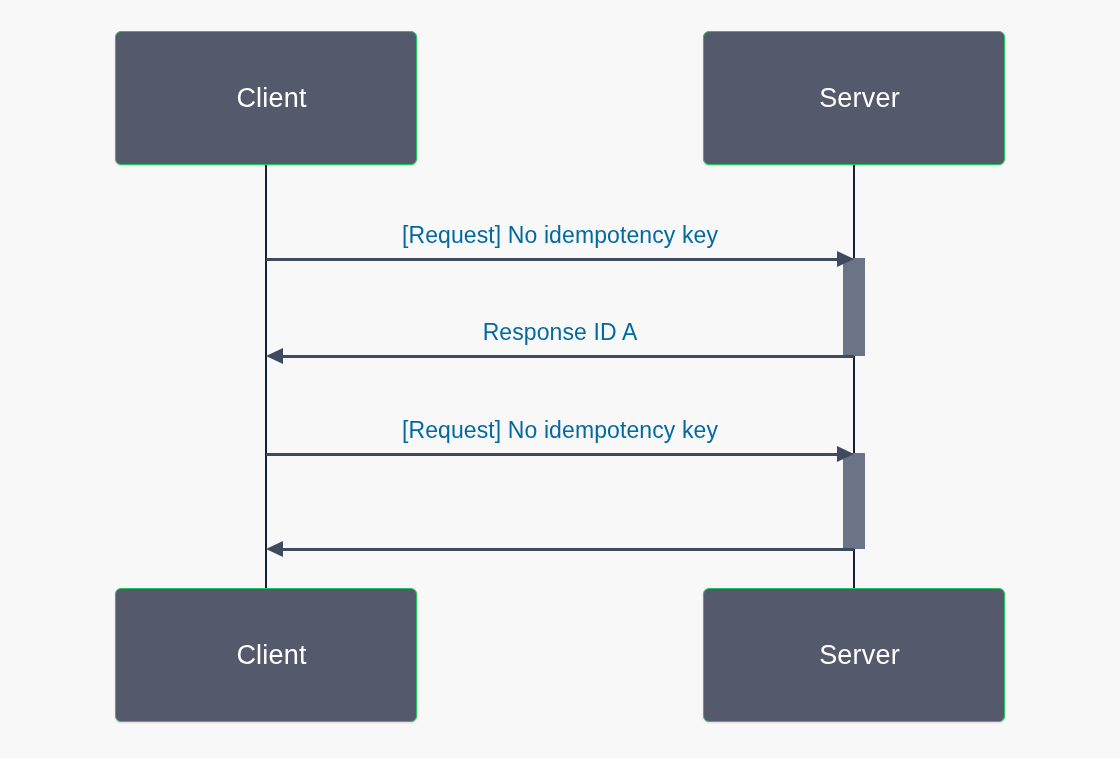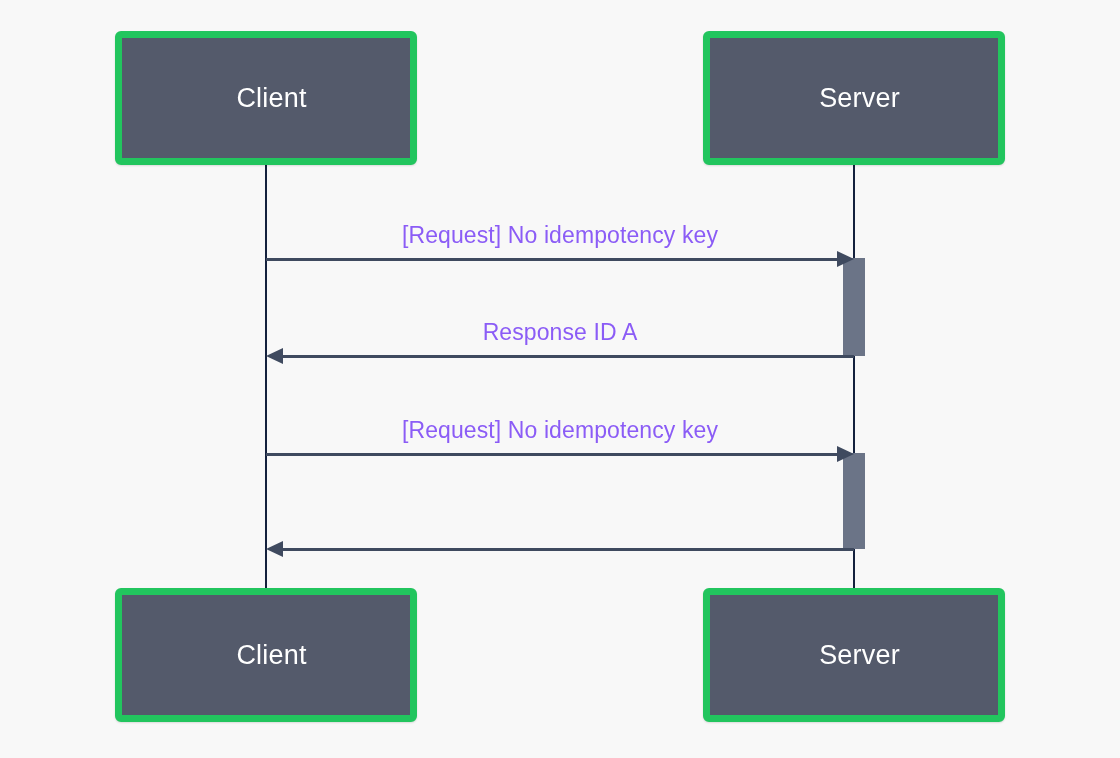--- a/index.html
+++ b/index.html
@@ -15,21 +15,21 @@
   }
   #diagram {
     position: relative;
     width: 1120px;
     height: 758px;
   }
   .participant-box {
     position: absolute;
     box-sizing: border-box;
     background: #545a6b;
-    border: 7px solid #22c55e;
+    border: 1px solid #22c55e;
     border-radius: 6px;
     display: flex;
     align-items: center;
     justify-content: center;
     color: #ffffff;
     font-size: 27px;
     font-weight: 400;
     letter-spacing: 0.2px;
     box-shadow: 0 1px 2px rgba(0,0,0,0.12);
     padding-left: 11px;
@@ -67,21 +67,21 @@
     border-bottom: 8.5px solid transparent;
     border-left: 17px solid #3f4a5f;
   }
   .arrowhead.left {
     border-top: 8.5px solid transparent;
     border-bottom: 8.5px solid transparent;
     border-right: 17px solid #3f4a5f;
   }
   .msg-label {
     position: absolute;
-    color: #8b5cf6;
+    color: #0369a1;
     font-size: 23px;
     font-weight: 400;
     white-space: nowrap;
     transform: translateX(-50%);
     letter-spacing: 0.1px;
   }
 </style>
 </head>
 <body>
 

